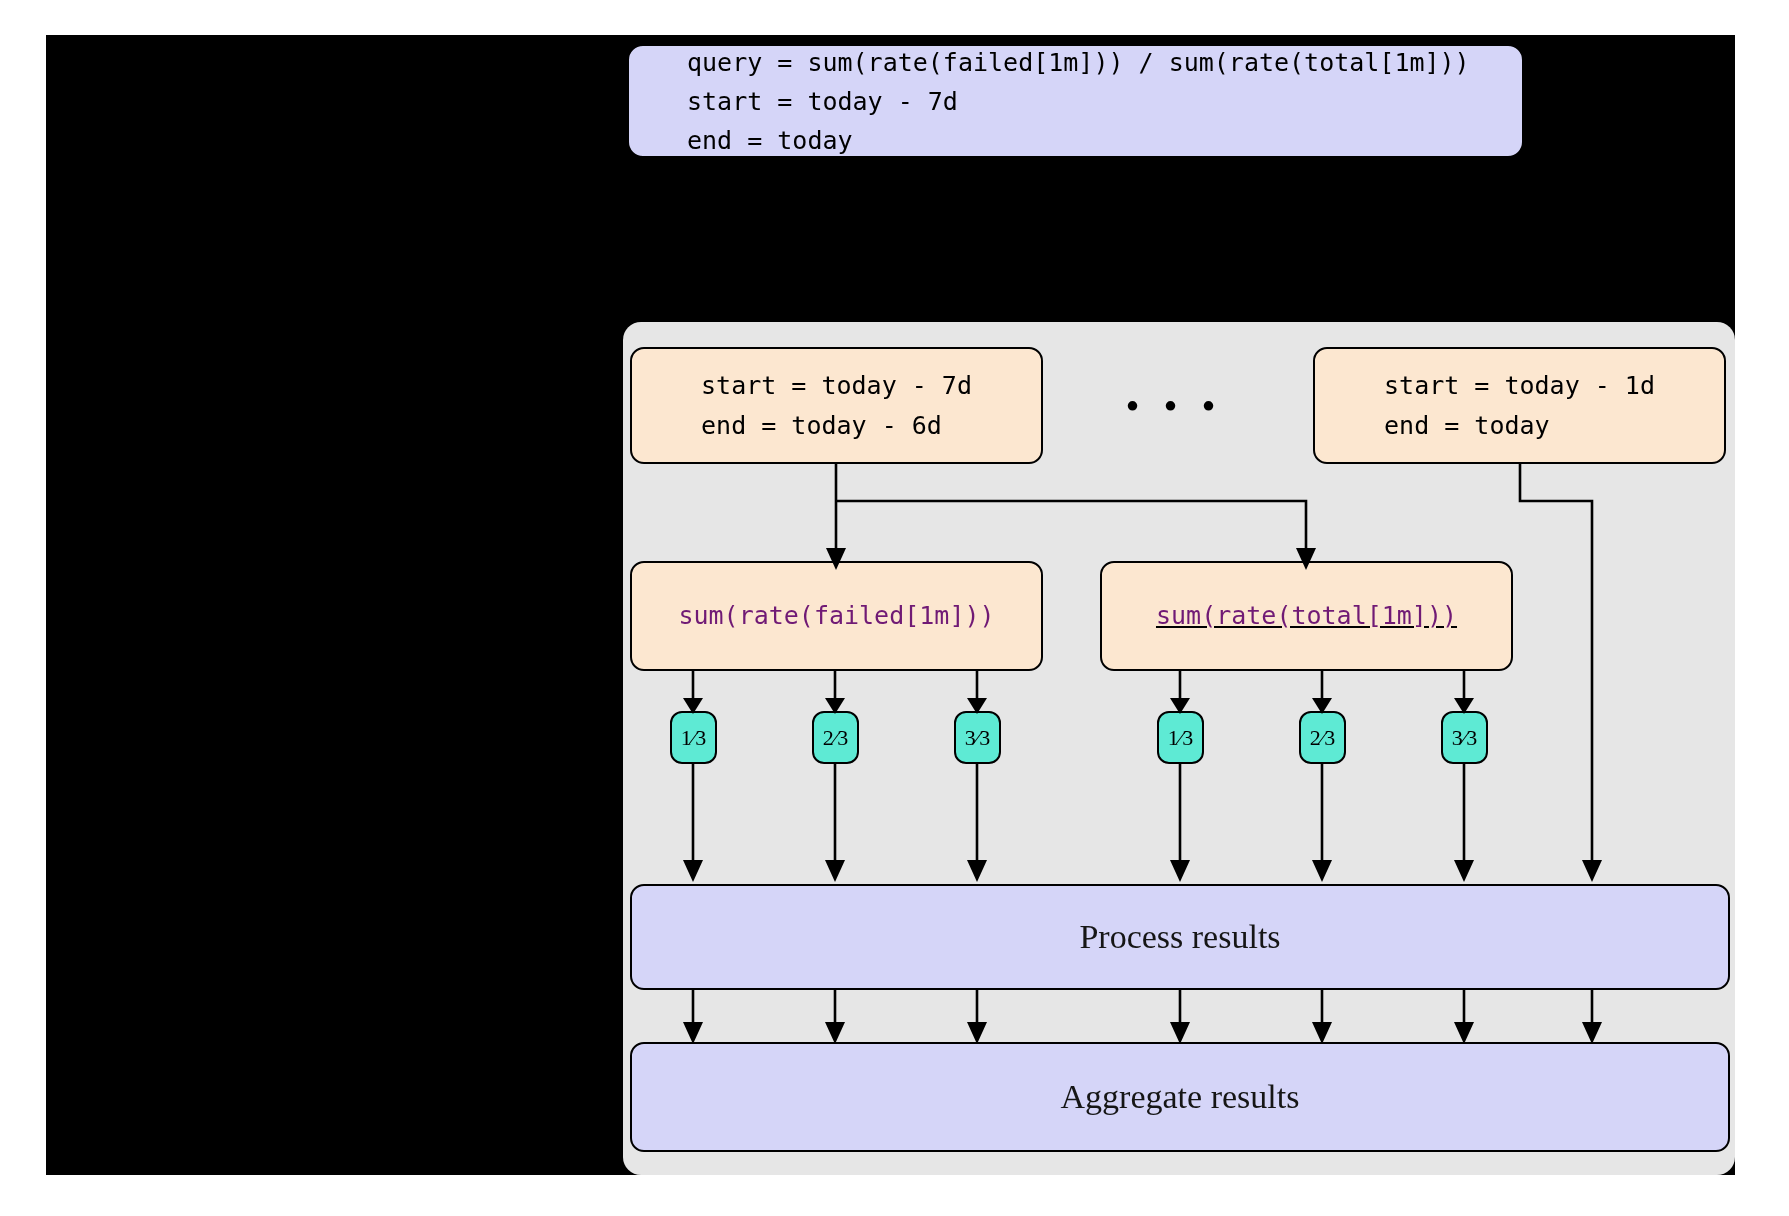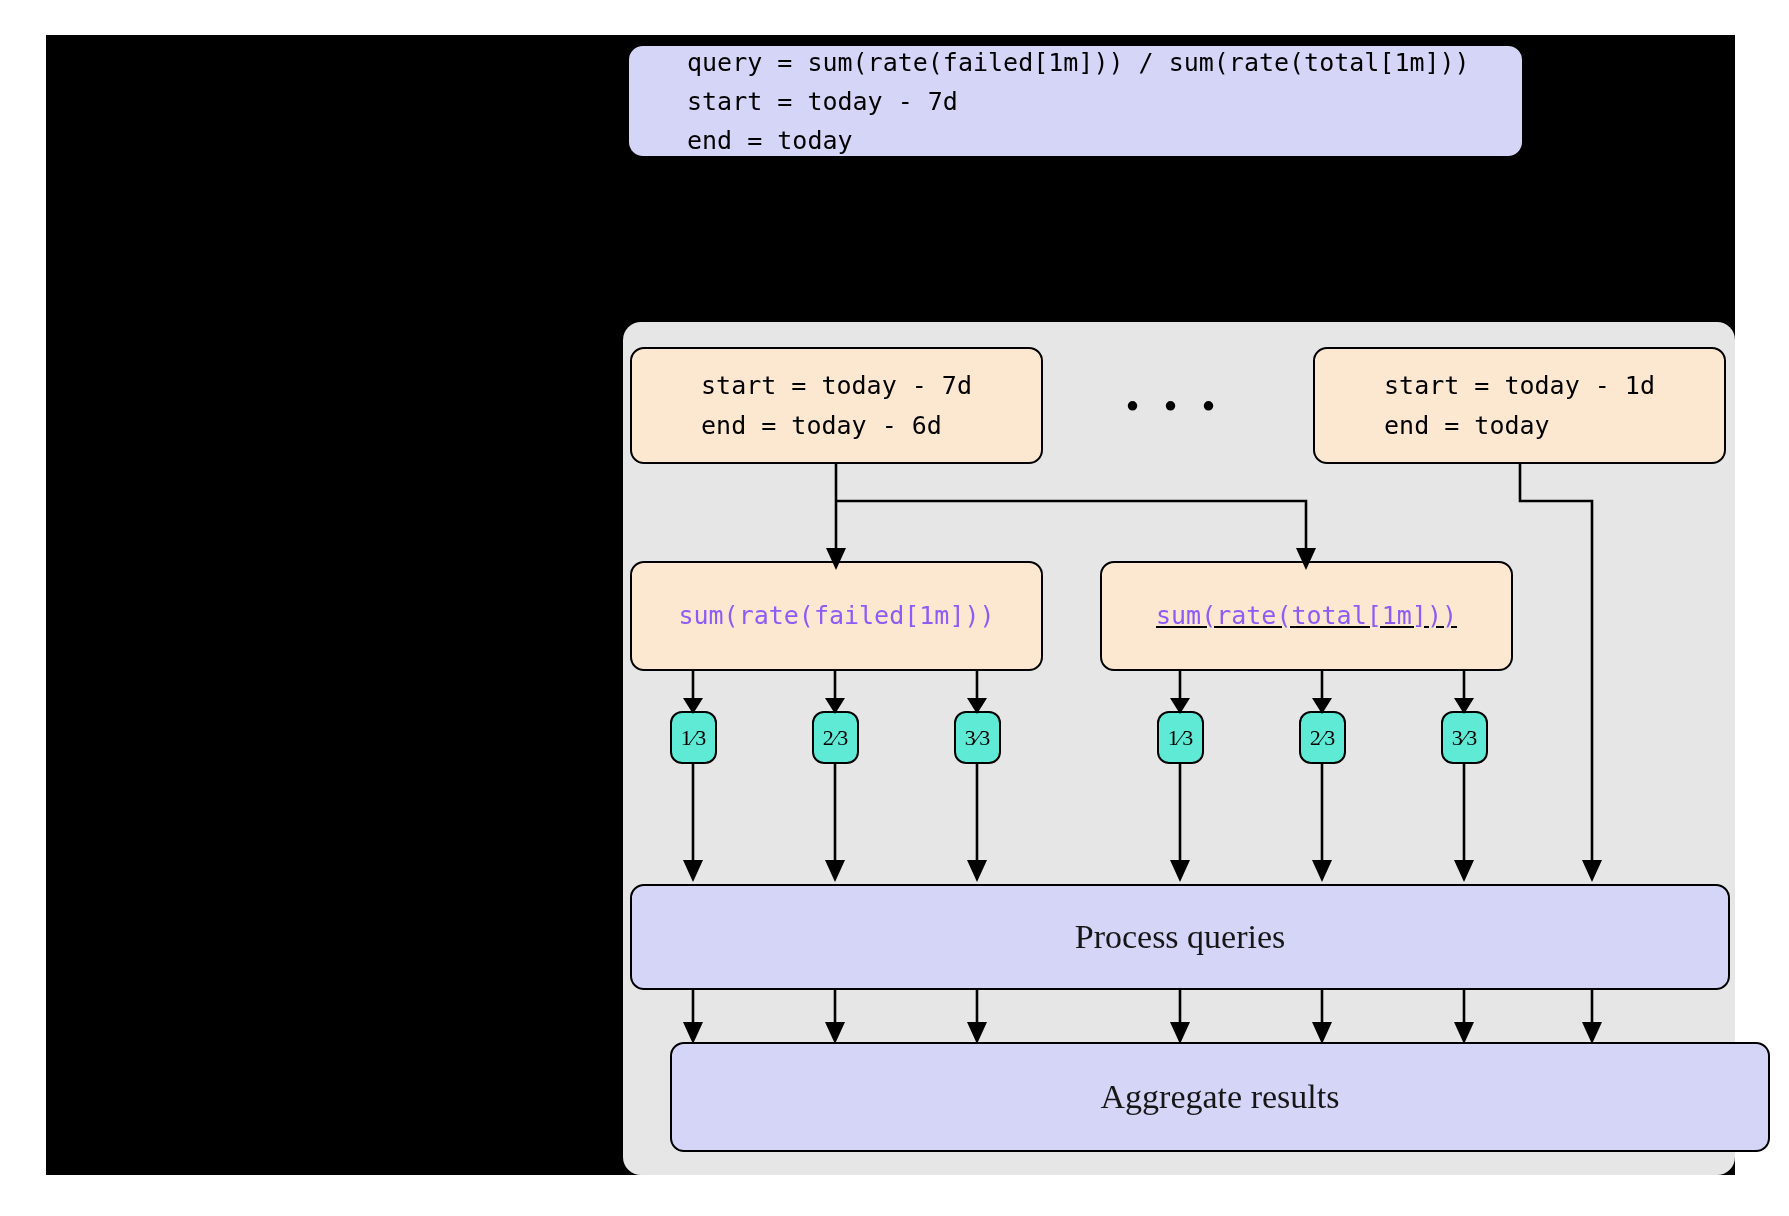--- a/index.html
+++ b/index.html
@@ -33,32 +33,32 @@
 
   
   #shard-ellipsis{position:absolute;left:1110px;top:378px;width:128px;height:56px;
                   display:flex;align-items:center;justify-content:center;
                   font-family:"Liberation Serif",serif;font-size:40px;letter-spacing:7px;color:#000;}
 
   
   #metric-failed{left:630px;top:561px;width:413px;height:110px;}
   #metric-total{left:1100px;top:561px;width:413px;height:110px;text-decoration:underline;}
   #metric-failed .txt,#metric-total .txt{font-family:"DejaVu Sans Mono","Liberation Mono",monospace;
-               font-size:25px;color:#8b5cf6;}
+               font-size:25px;color:#701a75;}
 
   
   .badge{position:absolute;box-sizing:border-box;width:47px;height:53px;background:#5eead4;
          border:2.5px solid #000;border-radius:12px;display:flex;align-items:center;
          justify-content:center;font-family:"Liberation Serif",serif;font-size:22px;color:#000;}
 
   
   .stagebox{background:#d5d5f8;}
   .stagebox .txt{font-family:"Liberation Serif",serif;font-size:34px;color:#161616;}
   #process-queries{left:630px;top:884px;width:1100px;height:106px;}
-  #aggregate-results{left:630px;top:1042px;width:1100px;height:110px;margin-left:40px;}
+  #aggregate-results{left:630px;top:1042px;width:1100px;height:110px;}
 
   
   #wires{position:absolute;left:0;top:0;width:1789px;height:1216px;pointer-events:none;}
   .wire{stroke:#000;stroke-width:2.6;fill:none;}
   .head{fill:#000;}
 </style>
 </head>
 <body>
 
 <div id="stage">
@@ -94,21 +94,21 @@
 
   <div class="badge" style="left:670px;top:711px;">1⁄3</div>
   <div class="badge" style="left:812px;top:711px;">2⁄3</div>
   <div class="badge" style="left:954px;top:711px;">3⁄3</div>
 
   <div class="badge" style="left:1157px;top:711px;">1⁄3</div>
   <div class="badge" style="left:1299px;top:711px;">2⁄3</div>
   <div class="badge" style="left:1441px;top:711px;">3⁄3</div>
 
   <div class="node stagebox" id="process-queries">
-    <div class="txt">Process queries</div>
+    <div class="txt">Process results</div>
   </div>
   <div class="node stagebox" id="aggregate-results">
     <div class="txt">Aggregate results</div>
   </div>
 
   <svg id="wires">
 
     <path class="wire" d="M 836,464 L 836,548"></path>
     <polygon class="head" points="826,548 846,548 836,570"></polygon>
     <path class="wire" d="M 836,501 L 1306,501 L 1306,548"></path>

